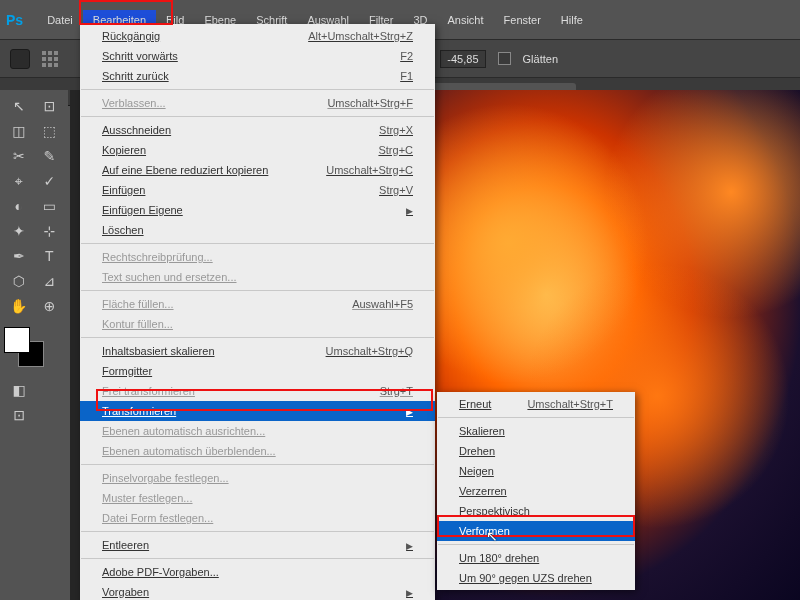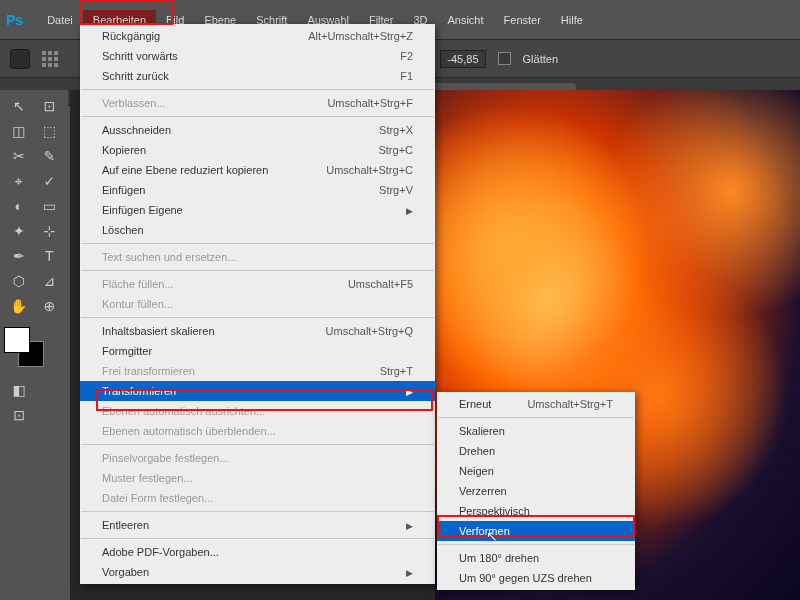--- a/index.html
+++ b/index.html
@@ -1,40 +1,40 @@
 <!DOCTYPE html>
 <html><head>
 <meta charset="utf-8">
 <style>
 *{margin:0;padding:0;box-sizing:border-box;font-family:Tahoma,Arial,sans-serif;font-size:11px;}
 body{background:#535353;color:#ddd;width:800px;height:600px;overflow:hidden;position:relative;}
 .menubar{background:#535353;height:40px;display:flex;align-items:center;padding:0 6px;border-bottom:1px solid #2a2a2a;}
 .ps-logo{font-weight:bold;color:#00a0e8;font-size:14px;margin-right:14px;}
 .menubar .mi{padding:4px 10px;cursor:pointer;color:#ddd;}
-.menubar .mi.active{background:#7f1d1d;}
+.menubar .mi.active{background:#1d4ed8;}
 .optbar{background:#454545;height:38px;border-bottom:1px solid #2a2a2a;display:flex;align-items:center;padding:0 10px;gap:12px;}
 .optbar .box{width:20px;height:20px;background:#2b2b2b;border:1px solid #1a1a1a;border-radius:3px;}
 .optbar .dots{display:grid;grid-template-columns:repeat(3,4px);gap:2px;}
 .optbar .dots span{width:4px;height:4px;background:#888;}
 .optbar .num{background:#3a3a3a;border:1px solid #222;padding:2px 6px;color:#ddd;border-radius:0;}
 .optbar .cb{width:13px;height:13px;border:1px solid #888;background:#3a3a3a;}
 .tabbar{background:#3a3a3a;height:28px;display:flex;align-items:flex-end;padding-left:420px;border-bottom:1px solid #1a1a1a;}
 .tabbar .tab{background:#535353;padding:5px 10px;color:#ccc;font-size:11px;border-radius:3px 3px 0 0;display:flex;align-items:center;gap:6px;}
 .tabbar .close{color:#888;cursor:pointer;}
 .workspace{position:absolute;top:90px;left:70px;right:0;bottom:0;background:#262626;}
 .canvas{position:absolute;top:0;left:365px;width:370px;height:510px;background:radial-gradient(ellipse at 30% 40%,#ffcc66 0%,#ff6600 25%,#cc3300 40%,#1a0f2e 70%,#0a0520 100%);overflow:hidden;}
 .flames{position:absolute;width:100%;height:100%;background:radial-gradient(circle at 20% 30%,#ffaa33 0%,transparent 30%),radial-gradient(circle at 60% 60%,#ff7711 0%,transparent 35%),radial-gradient(circle at 80% 20%,#ff8822 0%,transparent 25%);}
 .toolbar{position:absolute;top:90px;left:0;width:68px;background:#535353;height:510px;padding:4px;display:flex;flex-direction:column;gap:1px;}
 .toolrow{display:flex;gap:1px;}
 .tool{width:30px;height:24px;display:flex;align-items:center;justify-content:center;color:#ccc;cursor:pointer;font-size:14px;}
 .swatch{margin-top:8px;position:relative;width:40px;height:40px;}
 .swatch .fg{position:absolute;top:0;left:0;width:26px;height:26px;background:#fff;border:1px solid #000;}
 .swatch .bg{position:absolute;bottom:0;right:0;width:26px;height:26px;background:#000;border:1px solid #888;}
 .menu{position:absolute;background:#ededed;color:#333;box-shadow:2px 2px 8px rgba(0,0,0,0.5);padding:2px 0;}
-.menu .item{padding:4px 22px 4px 22px;display:flex;justify-content:space-between;gap:30px;cursor:pointer;white-space:nowrap;}
+.menu .item{padding:4px 22px 4px 22px;display:flex;justify-content:space-between;gap:30px;cursor:pointer;white-space:nowrap;text-decoration:underline;}
 .menu .item.disabled{color:#999;}
 .menu .item.hl{background:#0a64c8;color:#fff;}
 .menu .sep{height:1px;background:#c8c8c8;margin:3px 1px;}
 .menu .sc{color:#555;font-size:11px;}
 .menu .item.hl .sc{color:#fff;}
 .menu .arrow{font-size:9px;}
 .menu1{top:24px;left:80px;width:355px;}
 .menu2{top:392px;left:437px;width:198px;}
 .redbox{position:absolute;border:2px solid #e11;pointer-events:none;}
 .rb-top{top:0px;left:79px;width:94px;height:25px;}
@@ -181,27 +181,31 @@
     <div class="item">
       <span>Einfügen Eigene</span>
       <span class="sc"><span class="arrow">▶</span></span>
     </div>
     <div class="item">
       <span>Löschen</span>
       <span class="sc"></span>
     </div>
     <div class="sep"></div>
     <div class="item disabled">
+      <span>Rechtschreibprüfung...</span>
+      <span class="sc"></span>
+    </div>
+    <div class="item disabled">
       <span>Text suchen und ersetzen...</span>
       <span class="sc"></span>
     </div>
     <div class="sep"></div>
     <div class="item disabled">
       <span>Fläche füllen...</span>
-      <span class="sc">Umschalt+F5</span>
+      <span class="sc">Auswahl+F5</span>
     </div>
     <div class="item disabled">
       <span>Kontur füllen...</span>
       <span class="sc"></span>
     </div>
     <div class="sep"></div>
     <div class="item">
       <span>Inhaltsbasiert skalieren</span>
       <span class="sc">Umschalt+Strg+Q</span>
     </div>

